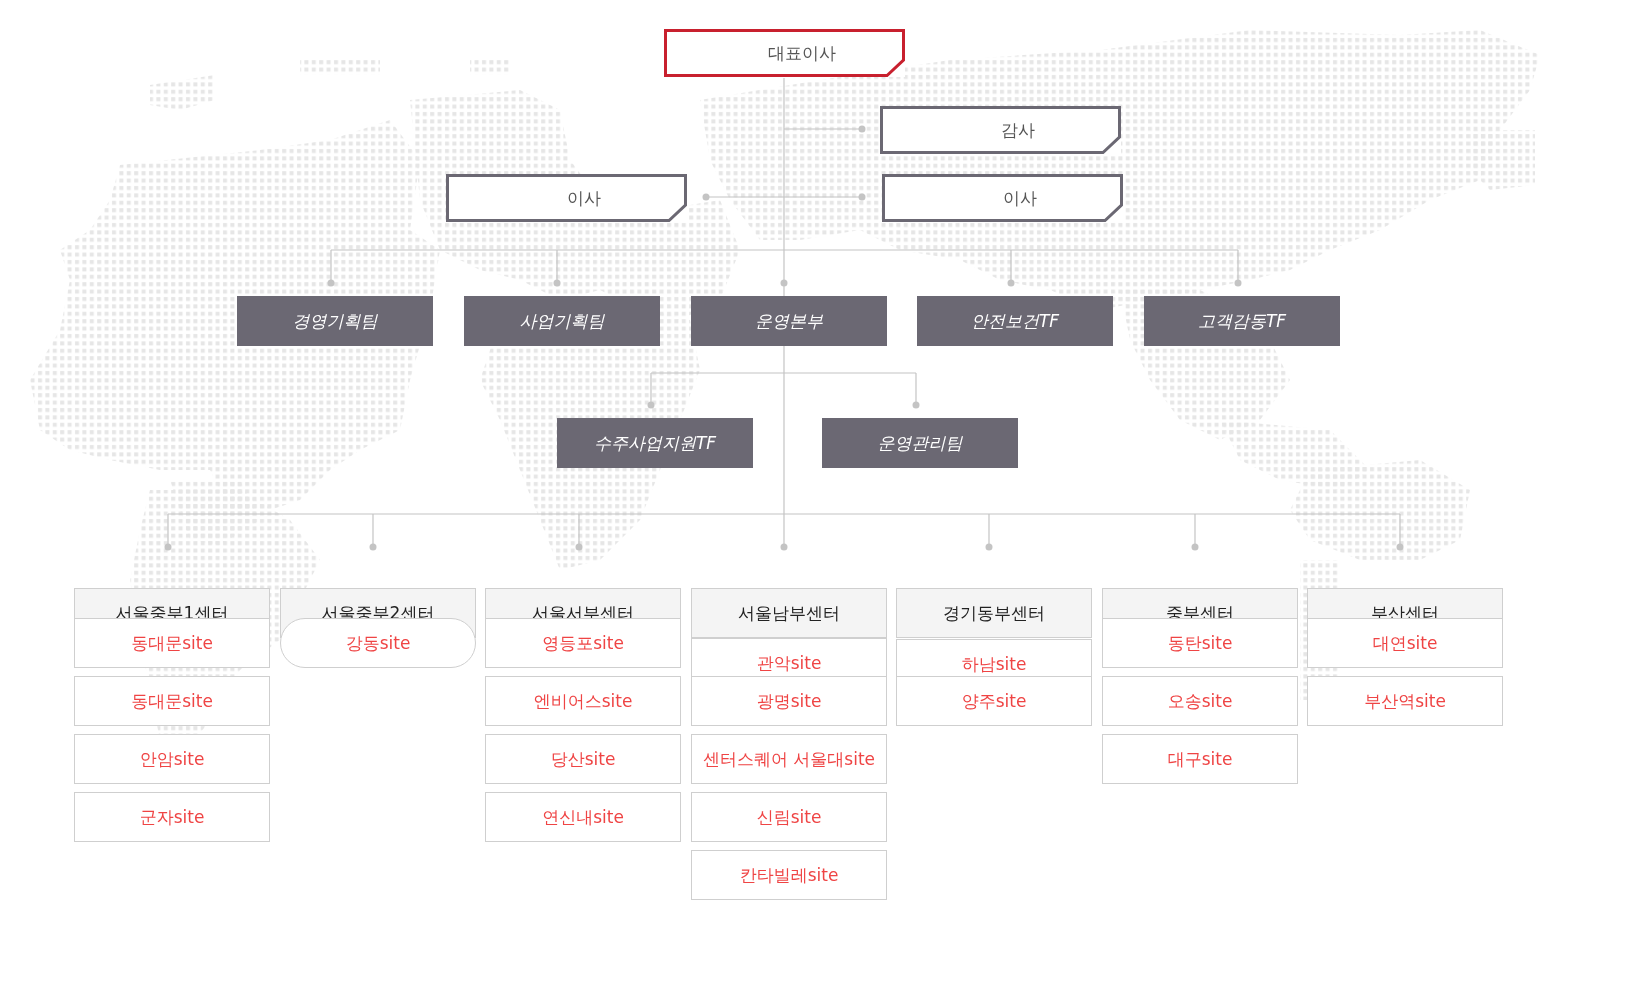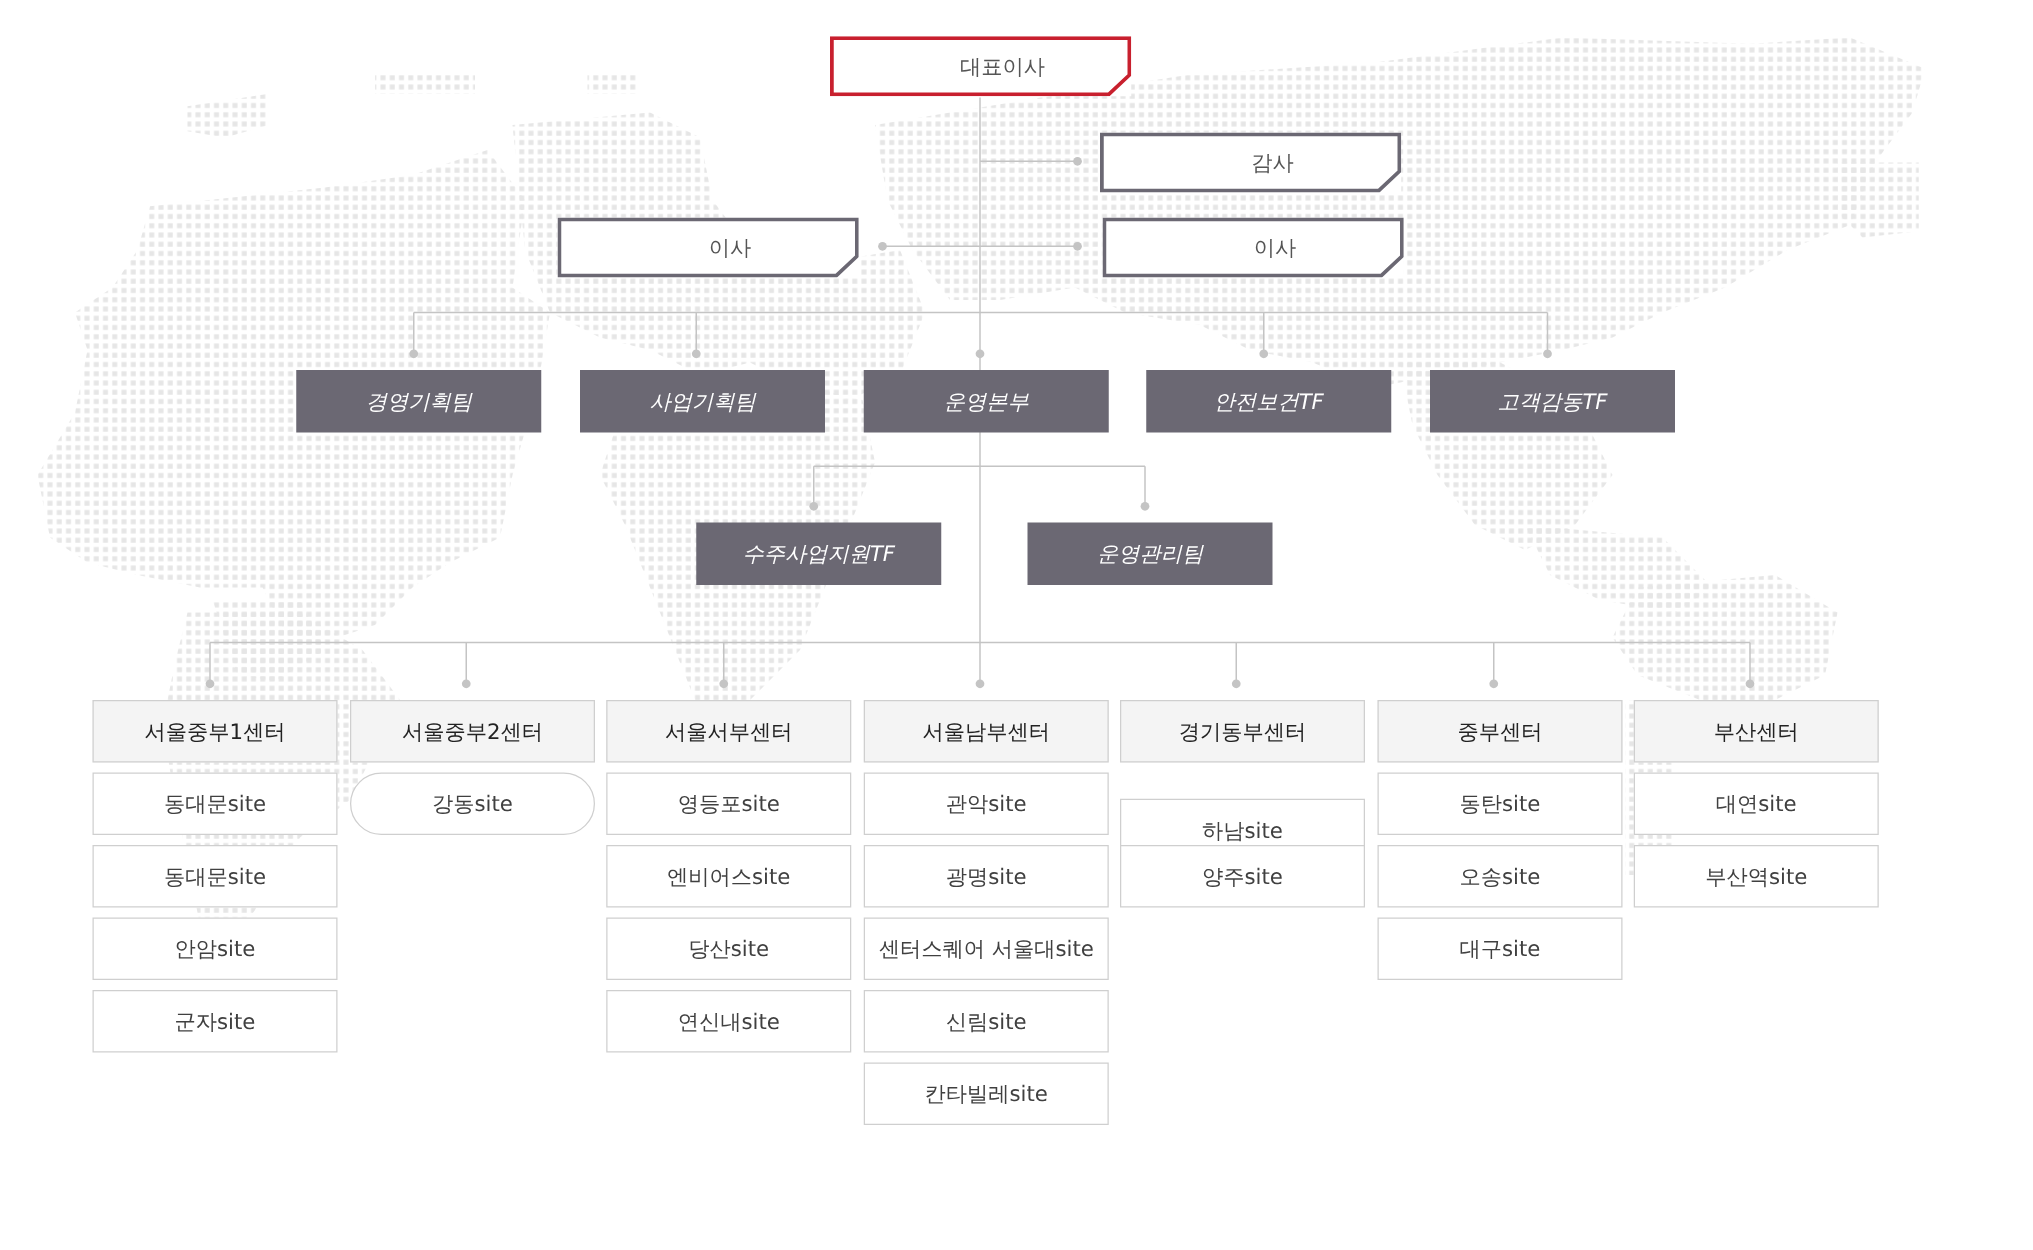--- a/index.html
+++ b/index.html
@@ -10,22 +10,22 @@
     .map-bg { position: absolute; left: 0; top: 0; width: 1626px; height: 1000px; z-index: 0; }
     .lines { position: absolute; left: 0; top: 0; width: 1626px; height: 1000px; z-index: 1; }
     .node { position: absolute; box-sizing: border-box; display: flex; align-items: center; justify-content: center; z-index: 2; white-space: nowrap; }
 
     
     .exec { background: #fff; color: #555; font-size: 17px; padding-left: 35px; }
     .exec svg { position: absolute; left: 0; top: 0; }
     .exec span { position: relative; z-index: 1; }
 
     .dept { background: #6b6873; color: #ffffff; font-size: 17px; width: 196px; height: 50px; font-style: italic; }
-    .center { background: #f4f4f4; border: 1px solid #cfcfcf; color: #222; font-size: 17px; width: 196px; height: 50px; }
-    .site { background: #ffffff; border: 1px solid #cfcfcf; color: #404040; font-size: 17px; width: 196px; height: 50px; }
+    .center { background: #f4f4f4; border: 1px solid #cfcfcf; color: #222; font-size: 17px; width: 196px; height: 50px; margin-top: 28px; }
+    .site { background: #ffffff; border: 1px solid #cfcfcf; color: #ef4444; font-size: 17px; width: 196px; height: 50px; }
   </style>
 </head>
 <body>
 
 <svg class="map-bg" viewBox="0 0 1626 1000">
   <defs>
     <pattern id="dots" width="7.4" height="7.4" patternUnits="userSpaceOnUse">
       <rect x="1" y="1" width="4" height="4" fill="#e6e6e6"></rect>
     </pattern>
   </defs>
@@ -152,21 +152,21 @@
 <div class="node center" style="left:280px; top:560px;">서울중부2센터</div>
 <div class="node site" style="left:280px; top:618px;border-radius:25px;">강동site</div>
 
 <div class="node center" style="left:485px; top:560px;">서울서부센터</div>
 <div class="node site" style="left:485px; top:618px;">영등포site</div>
 <div class="node site" style="left:485px; top:676px;">엔비어스site</div>
 <div class="node site" style="left:485px; top:734px;">당산site</div>
 <div class="node site" style="left:485px; top:792px;">연신내site</div>
 
 <div class="node center" style="left:691px; top:560px;">서울남부센터</div>
-<div class="node site" style="left:691px; top:618px;">관악site</div>
+<div class="node site" style="left:691px; top:638px;">관악site</div>
 <div class="node site" style="left:691px; top:676px;">광명site</div>
 <div class="node site" style="left:691px; top:734px;">센터스퀘어 서울대site</div>
 <div class="node site" style="left:691px; top:792px;">신림site</div>
 <div class="node site" style="left:691px; top:850px;">칸타빌레site</div>
 
 <div class="node center" style="left:896px; top:560px;">경기동부센터</div>
 <div class="node site" style="left:896px; top:618px;margin-top:21px;">하남site</div>
 <div class="node site" style="left:896px; top:676px;">양주site</div>
 
 <div class="node center" style="left:1102px; top:560px;">중부센터</div>

